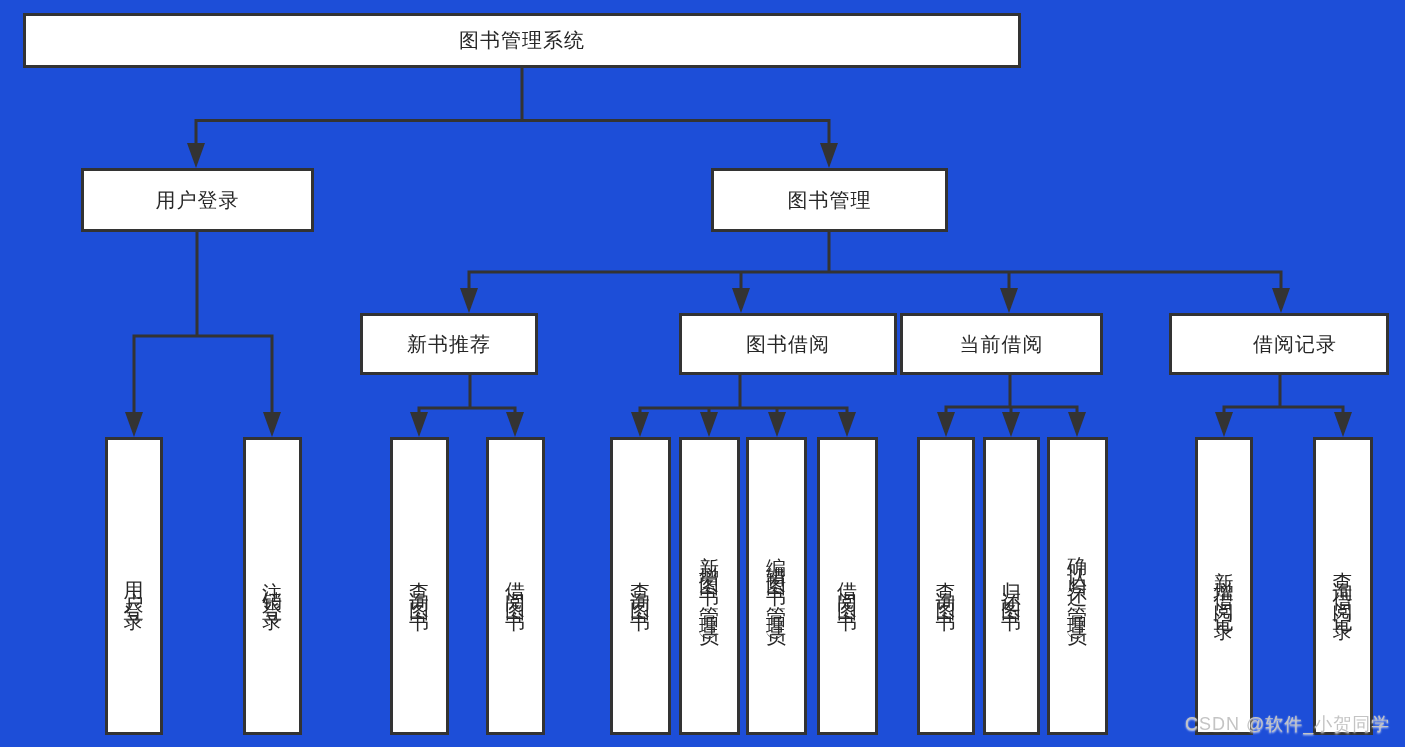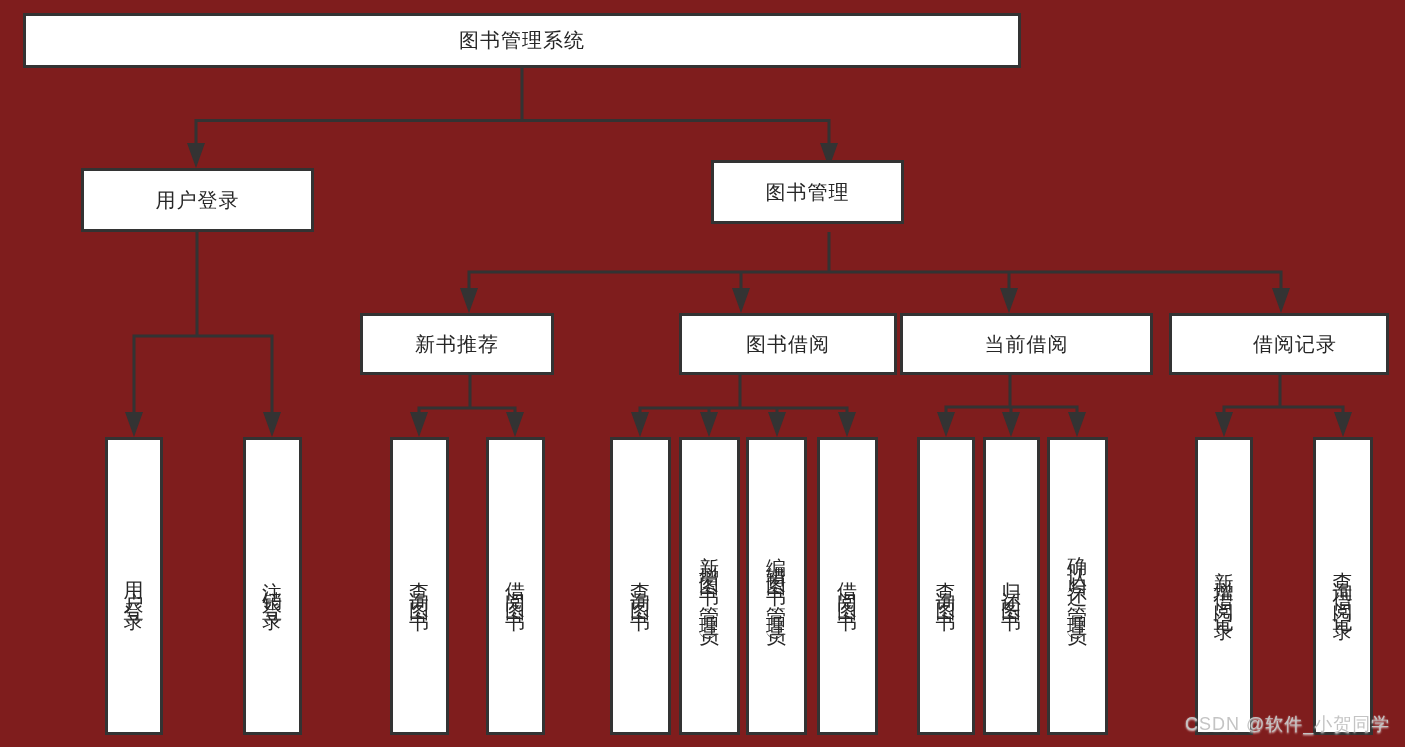--- a/index.html
+++ b/index.html
@@ -1,20 +1,20 @@
 <!DOCTYPE html>
 <html><head>
 <meta charset="utf-8">
 <style>
   html, body { margin: 0; padding: 0; background: #ffffff; }
   #canvas {
     position: relative;
     width: 1405px;
     height: 747px;
-    background: #7f1d1d;
+    background: #1d4ed8;
     font-family: "Liberation Sans", "DejaVu Sans", sans-serif;
     overflow: hidden;
   }
   #wires { position: absolute; left: 0; top: 0; z-index: 1; }
   .node {
     position: absolute;
     box-sizing: border-box;
     background: #ffffff;
     border: 3px solid #333333;
     display: flex;
@@ -89,31 +89,31 @@
     </g>
   </svg>
 
   <div class="node" style="left:23px; top:13px; width:998px; height:55px;">
     <span class="hlabel">图书管理系统</span>
   </div>
 
   <div class="node" style="left:81px; top:168px; width:233px; height:64px;">
     <span class="hlabel">用户登录</span>
   </div>
-  <div class="node" style="left:711px; top:160px; width:193px; height:64px;">
+  <div class="node" style="left:711px; top:168px; width:237px; height:64px;">
     <span class="hlabel">图书管理</span>
   </div>
 
-  <div class="node" style="left:360px; top:313px; width:194px; height:62px;">
+  <div class="node" style="left:360px; top:313px; width:178px; height:62px;">
     <span class="hlabel">新书推荐</span>
   </div>
   <div class="node" style="left:631px; top:313px; width:218px; height:62px;margin-left:48px;">
     <span class="hlabel">图书借阅</span>
   </div>
-  <div class="node" style="left:900px; top:313px; width:253px; height:62px;">
+  <div class="node" style="left:900px; top:313px; width:203px; height:62px;">
     <span class="hlabel">当前借阅</span>
   </div>
   <div class="node" style="left:1169px; top:313px; width:220px; height:62px;padding-left:32px;">
     <span class="hlabel">借阅记录</span>
   </div>
 
   <div class="node leaf" style="left:105px; top:437px; width:58px; height:298px;">
     <span>用户登录</span>
   </div>
   <div class="node leaf" style="left:243px; top:437px; width:59px; height:298px;">

